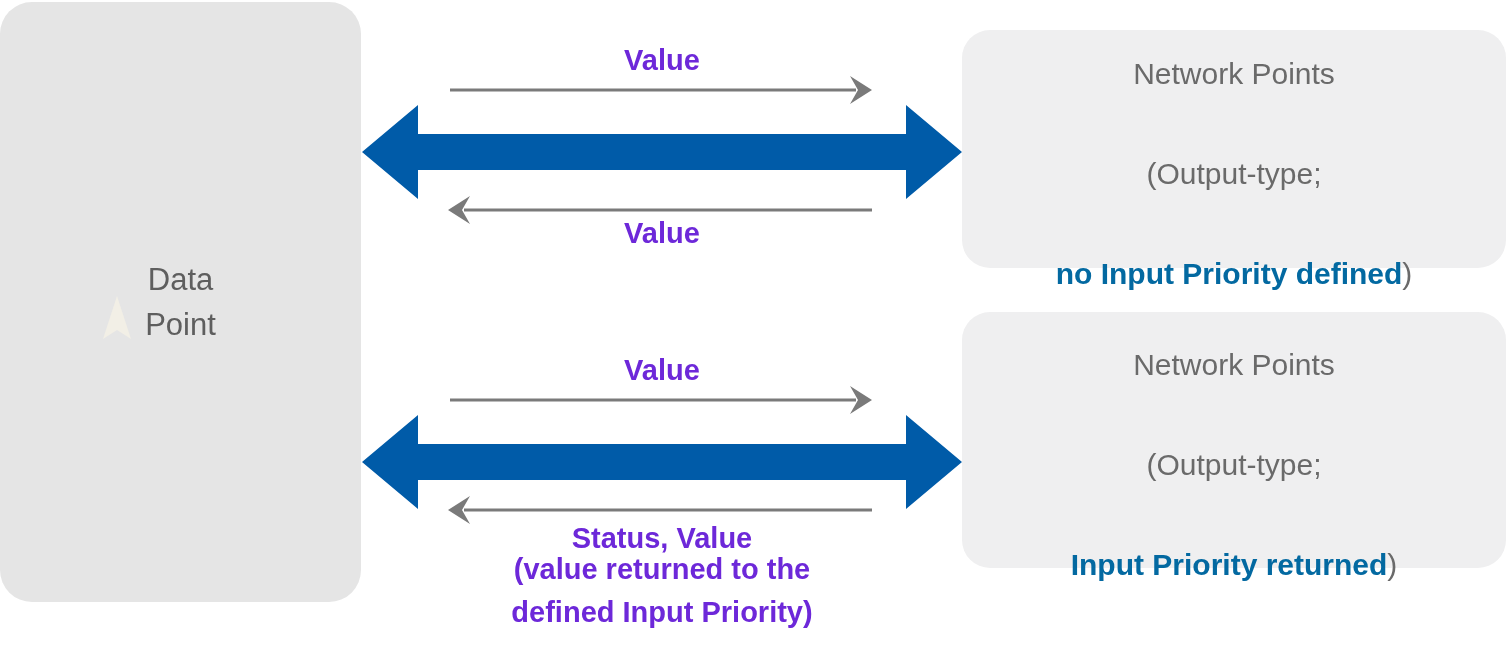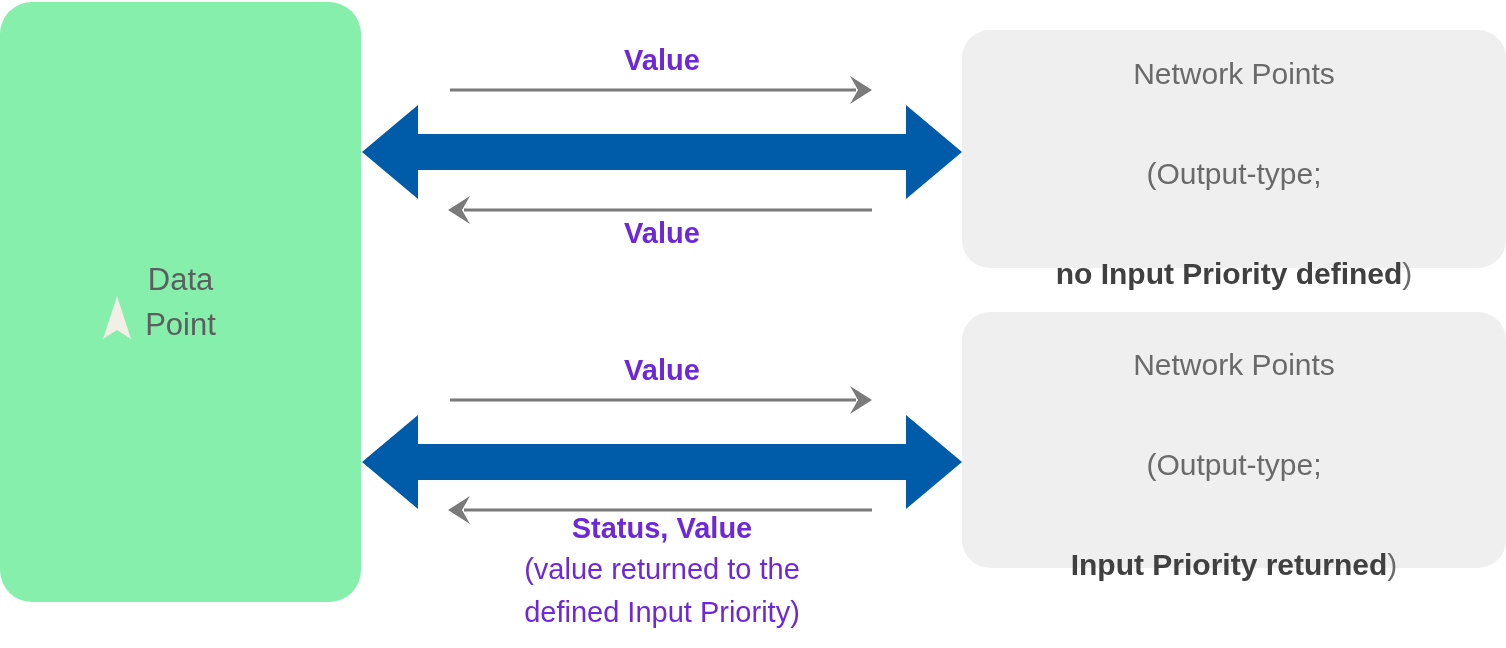--- a/index.html
+++ b/index.html
@@ -24,21 +24,21 @@
     align-items: center;
     justify-content: center;
     text-align: center;
   }
 
   #datapoint-box {
     left: 0px;
     top: 2px;
     width: 361px;
     height: 600px;
-    background: #86efac;
+    background: #e5e5e5;
     border-radius: 32px;
     justify-content: center;
   }
   #datapoint-label {
     font-size: 31px;
     line-height: 45px;
     color: #5e5e5e;
     white-space: pre-line;
     position: relative;
     z-index: 2;
@@ -63,21 +63,21 @@
   #np-box-top    { top: 30px;  height: 238px; }
   #np-box-bottom { top: 312px; height: 256px; }
 
   .np-text {
     font-size: 30px;
     line-height: 50px;
     color: #6a6a6a;
     white-space: pre-line;
     padding: 0 16px;
   }
-  .np-text b { font-weight: bold; color: #404040; }
+  .np-text b { font-weight: bold; color: #0369a1; }
 
   
   .arrow-group { position: absolute; }
   #group-top    { left: 360px; top: 30px;  width: 604px; height: 250px; }
   #group-bottom { left: 360px; top: 340px; width: 604px; height: 300px; }
 
   .big-arrow-svg, .thin-arrow-svg {
     position: absolute;
     left: 0;
     top: 0;
@@ -85,28 +85,28 @@
   }
 
   .lbl {
     position: absolute;
     width: 604px;
     text-align: center;
     color: #6d28d9;
     white-space: pre-line;
   }
   .lbl-bold  { font-weight: bold; font-size: 29px; line-height: 36px; }
-  .lbl-plain { font-weight: normal; font-size: 29px; line-height: 43px; }
+  .lbl-plain { font-weight: bold; font-size: 29px; line-height: 43px; }
 
   
   #lbl-value-top  { top: 12px;  }
   #lbl-status-top { top: 185px; }
   
   #lbl-value-bottom  { top: 12px;  }
-  #lbl-status-bottom { top: 170px; }
+  #lbl-status-bottom { top: 180px; }
   #lbl-note-bottom   { top: 208px; }
 </style>
 </head>
 <body>
 
 <div id="canvas">
 
   <div class="box" id="datapoint-box">
     <svg id="datapoint-cursor" viewBox="0 0 34 48" xmlns="http://www.w3.org/2000/svg">
       <path d="M17 2 L31 45 L17 36 L3 45 Z" fill="#f2efe6"></path>

